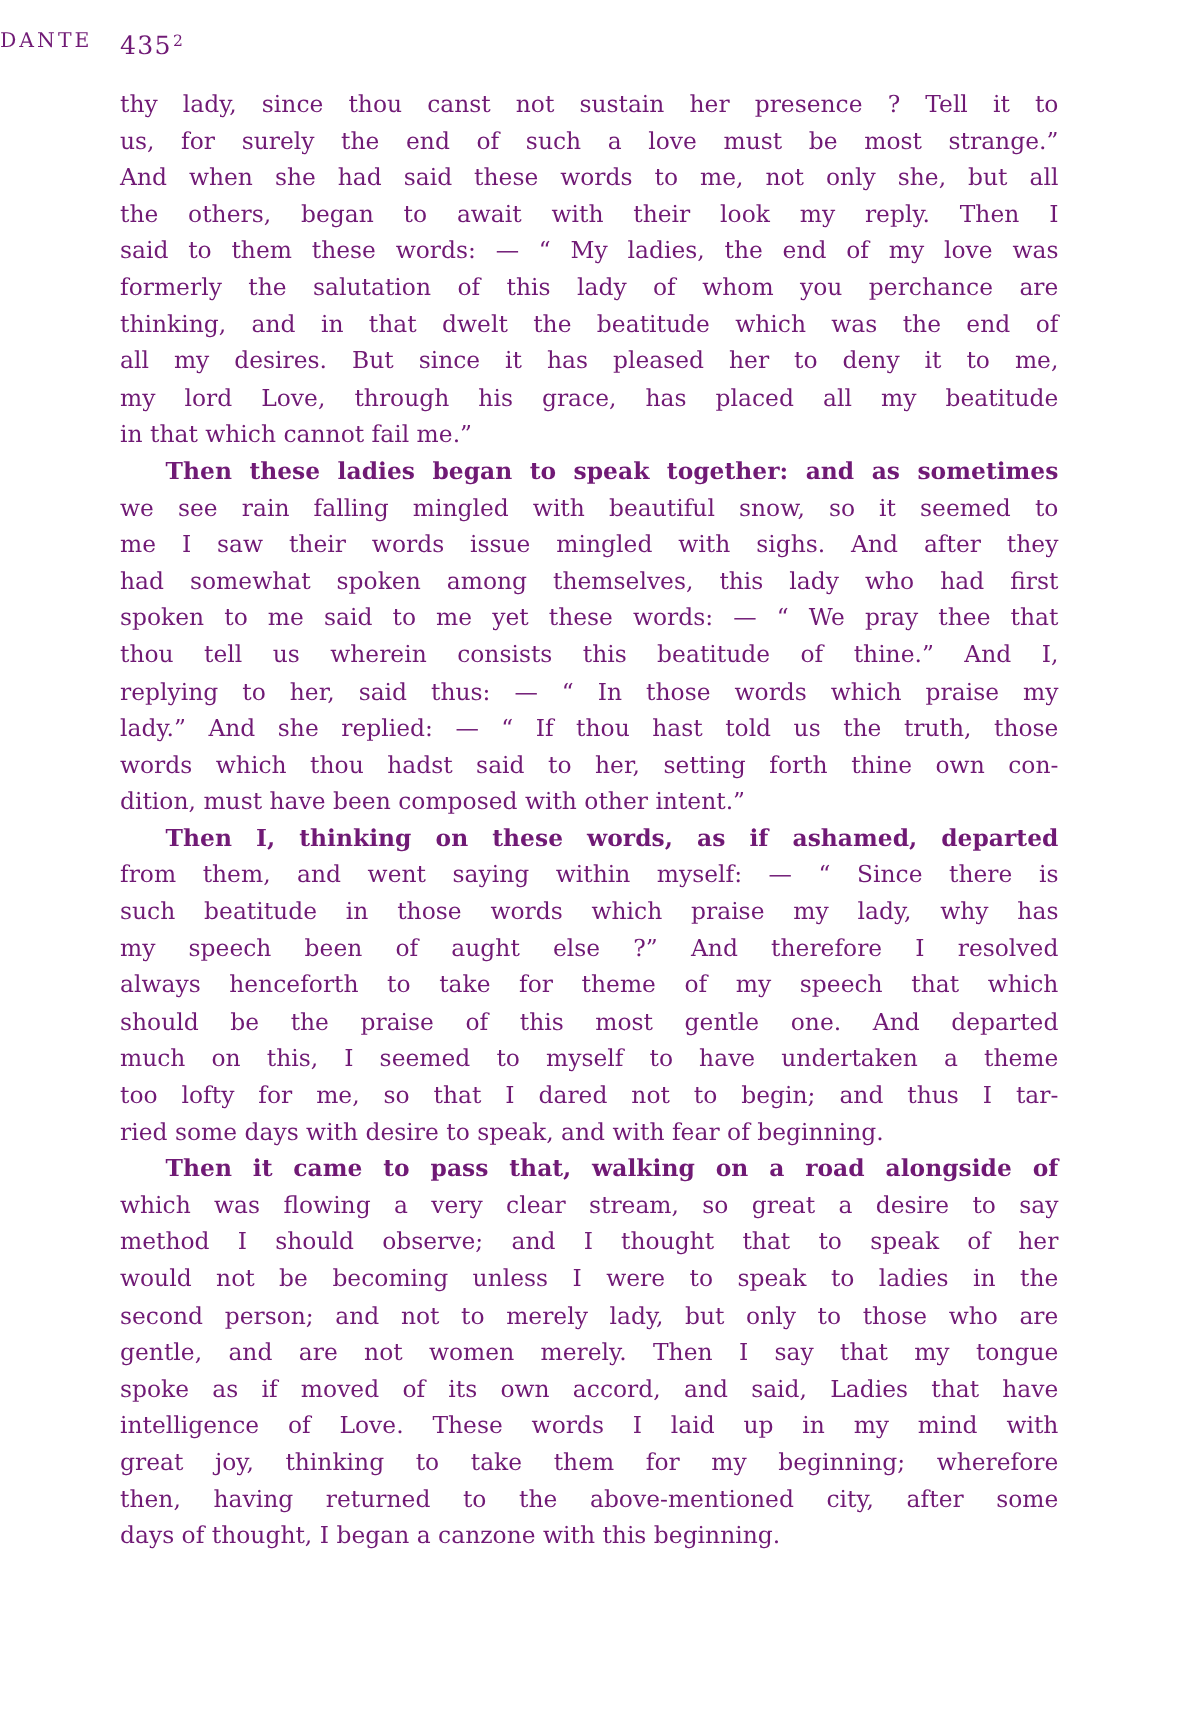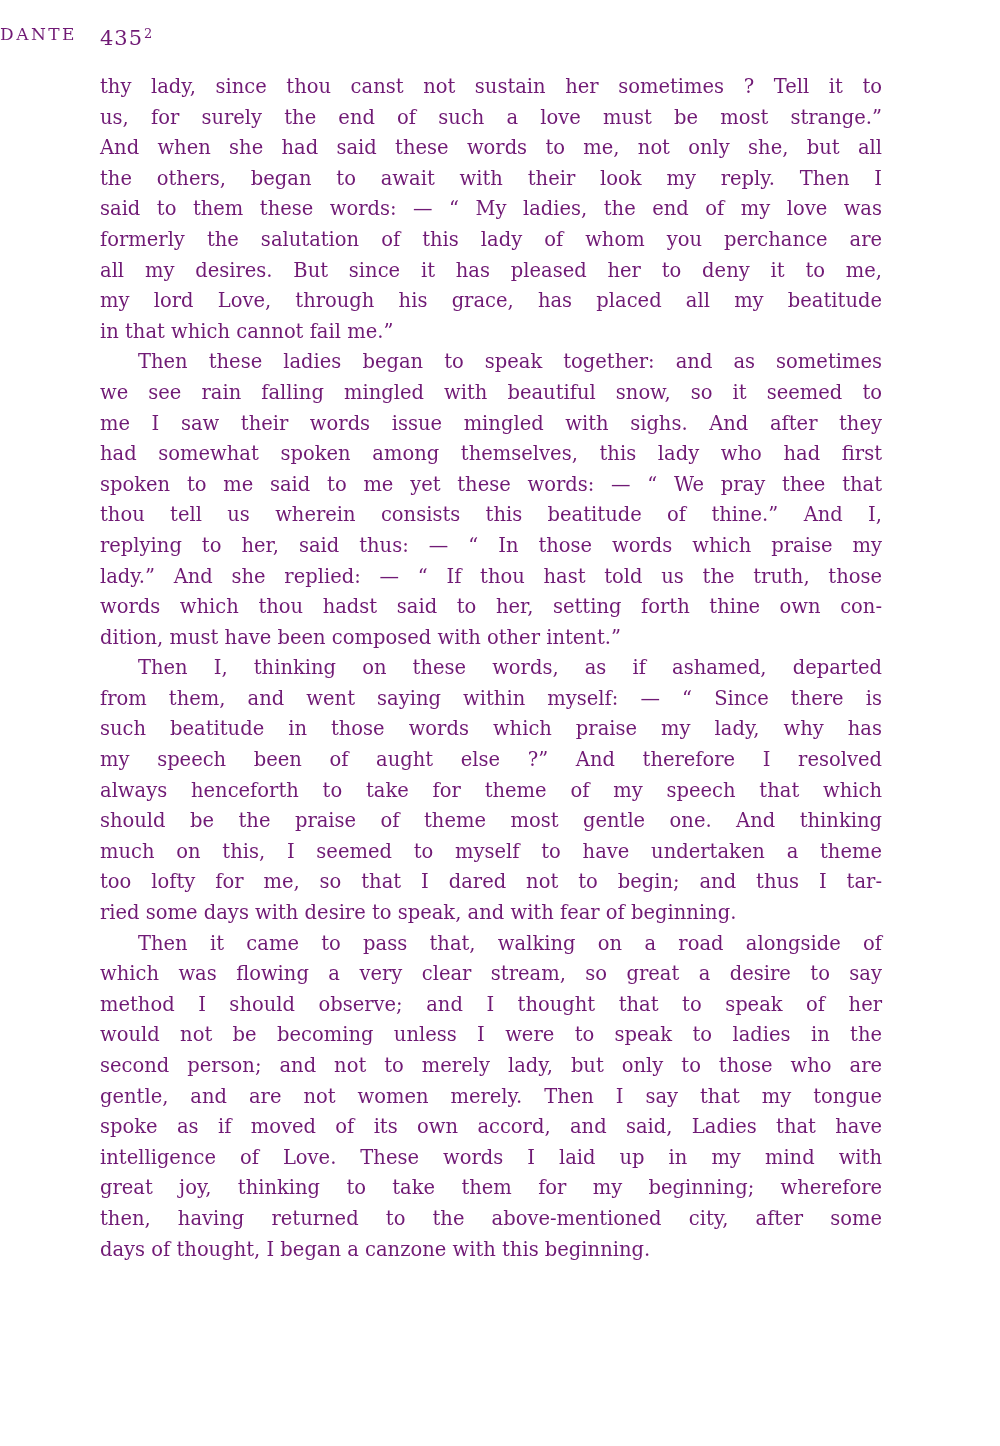--- a/index.html
+++ b/index.html
@@ -50,56 +50,58 @@
     text-align: justify;
     text-align-last: justify;
     text-justify: inter-word;
     white-space: normal;
   }
   .line.para-end {
     text-align-last: left;
   }
   .line.indent {
     text-indent: 38px;
+    font-weight: bold;
   }
   .it {
   }
 </style>
 </head>
 <body>
 
 <div class="page">
   <div class="page-number"><span>435</span><sup>2</sup></div>
   <div class="header-title">DANTE</div>
   <div class="body-text">
-      <div class="line"><span>thy lady, since thou canst not sustain her sometimes ?  Tell it to</span></div>
+      <div class="line"><span>thy lady, since thou canst not sustain her presence ?  Tell it to</span></div>
       <div class="line"><span>us, for surely the end of such a love must be most strange.”</span></div>
       <div class="line"><span>And when she had said these words to me, not only she, but all</span></div>
       <div class="line"><span>the others, began to await with their look my reply.  Then I</span></div>
       <div class="line"><span>said to them these words: — “ My ladies, the end of my love was</span></div>
       <div class="line"><span>formerly the salutation of this lady of whom you perchance are</span></div>
+      <div class="line"><span>thinking, and in that dwelt the beatitude which was the end of</span></div>
       <div class="line"><span>all my desires.  But since it has pleased her to deny it to me,</span></div>
       <div class="line"><span>my lord Love, through his grace, has placed all my beatitude</span></div>
       <div class="line para-end"><span>in that which cannot fail me.”</span></div>
       <div class="line indent"><span>Then these ladies began to speak together: and as sometimes</span></div>
       <div class="line"><span>we see rain falling mingled with beautiful snow, so it seemed to</span></div>
       <div class="line"><span>me I saw their words issue mingled with sighs.  And after they</span></div>
       <div class="line"><span>had somewhat spoken among themselves, this lady who had first</span></div>
       <div class="line"><span>spoken to me said to me yet these words: — “ We pray thee that</span></div>
       <div class="line"><span>thou tell us wherein consists this beatitude of thine.”  And I,</span></div>
       <div class="line"><span>replying to her, said thus: — “ In those words which praise my</span></div>
       <div class="line"><span>lady.”  And she replied: — “ If thou hast told us the truth, those</span></div>
       <div class="line"><span>words which thou hadst said to her, setting forth thine own con-</span></div>
       <div class="line para-end"><span>dition, must have been composed with other intent.”</span></div>
       <div class="line indent"><span>Then I, thinking on these words, as if ashamed, departed</span></div>
       <div class="line"><span>from them, and went saying within myself: — “ Since there is</span></div>
       <div class="line"><span>such beatitude in those words which praise my lady, why has</span></div>
       <div class="line"><span>my speech been of aught else ?”  And therefore I resolved</span></div>
       <div class="line"><span>always henceforth to take for theme of my speech that which</span></div>
-      <div class="line"><span>should be the praise of theme most gentle one.  And thinking</span></div>
+      <div class="line"><span>should be the praise of this most gentle one.  And departed</span></div>
       <div class="line"><span>much on this, I seemed to myself to have undertaken a theme</span></div>
       <div class="line"><span>too lofty for me, so that I dared not to begin; and thus I tar-</span></div>
       <div class="line para-end"><span>ried some days with desire to speak, and with fear of beginning.</span></div>
       <div class="line indent"><span>Then it came to pass that, walking on a road alongside of</span></div>
       <div class="line"><span>which was flowing a very clear stream, so great a desire to say</span></div>
       <div class="line"><span>method I should observe; and I thought that to speak of her</span></div>
       <div class="line"><span>would not be becoming unless I were to speak to ladies in the</span></div>
       <div class="line"><span>second person; and not to merely lady, but only to those who are</span></div>
       <div class="line"><span>gentle, and are not women merely.  Then I say that my tongue</span></div>
       <div class="line"><span>spoke as if moved of its own accord, and said, </span><span class="it">Ladies that have</span></div>

